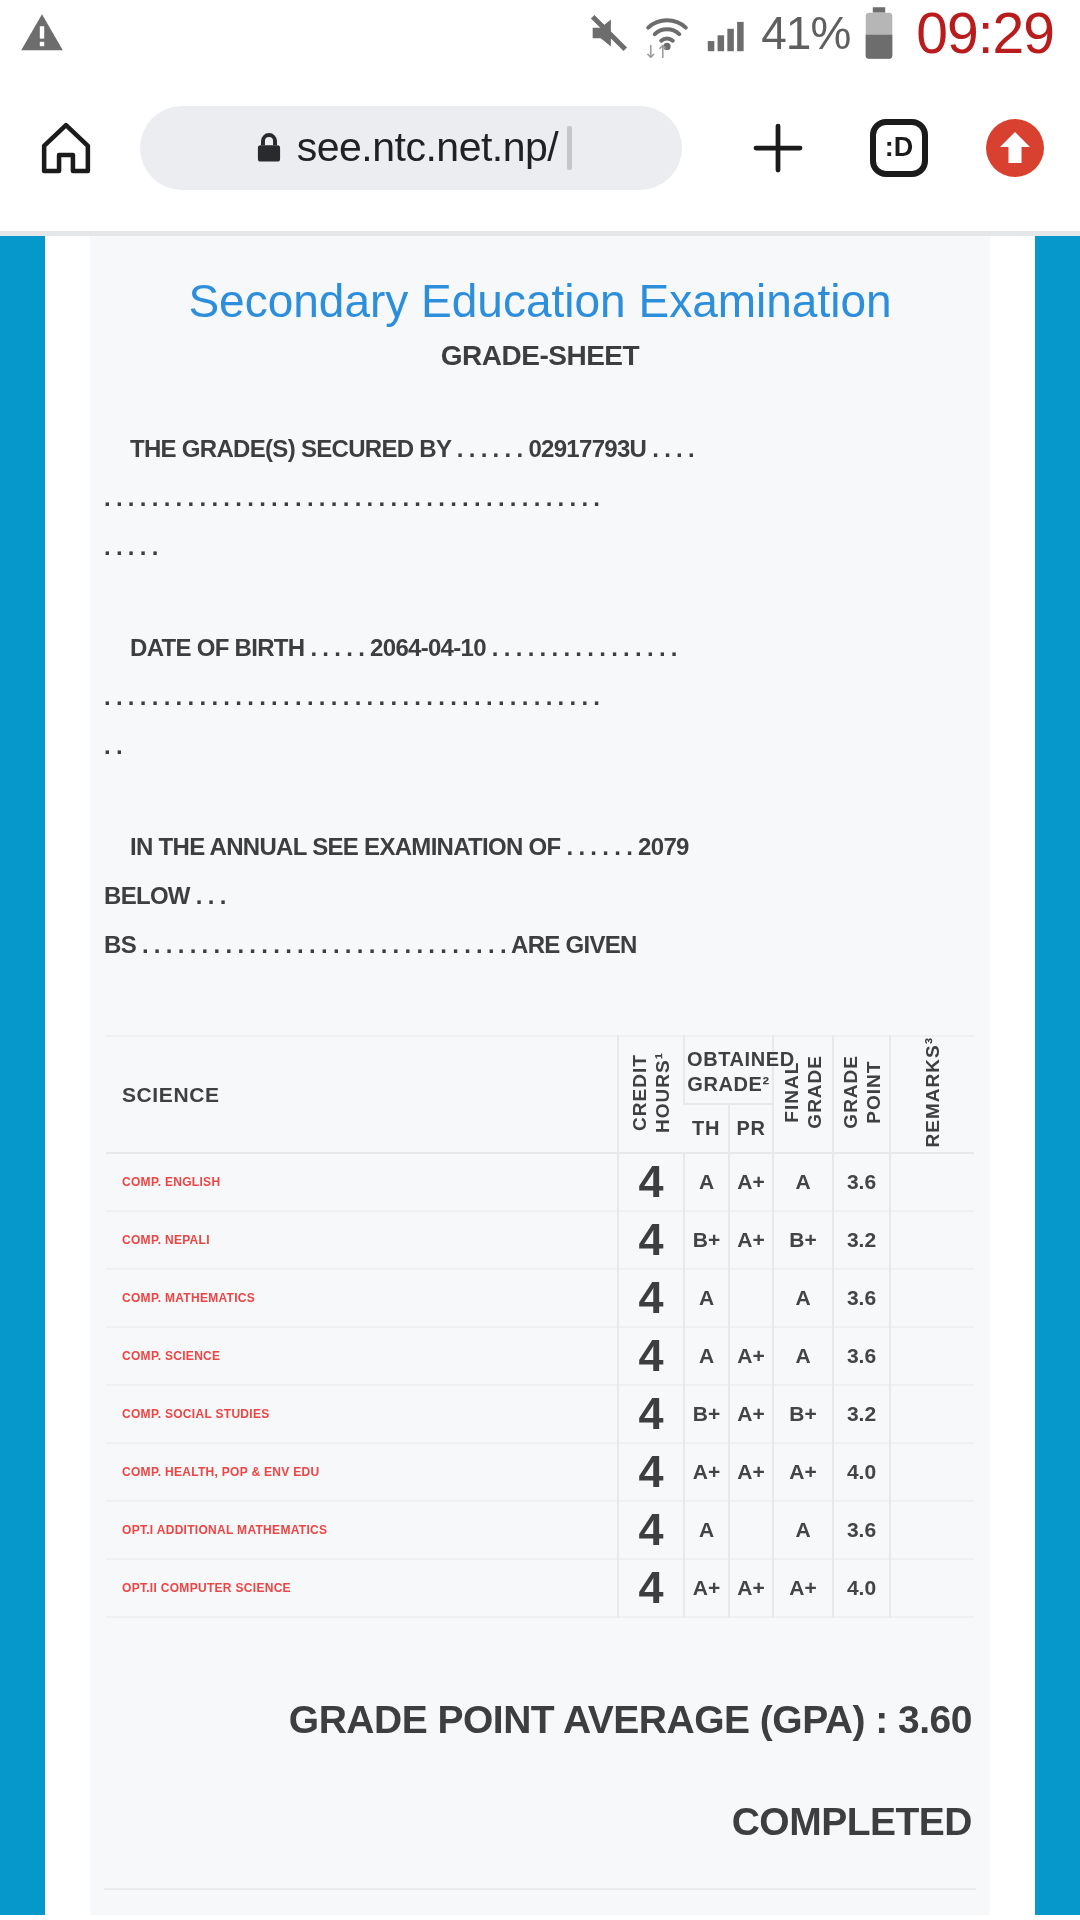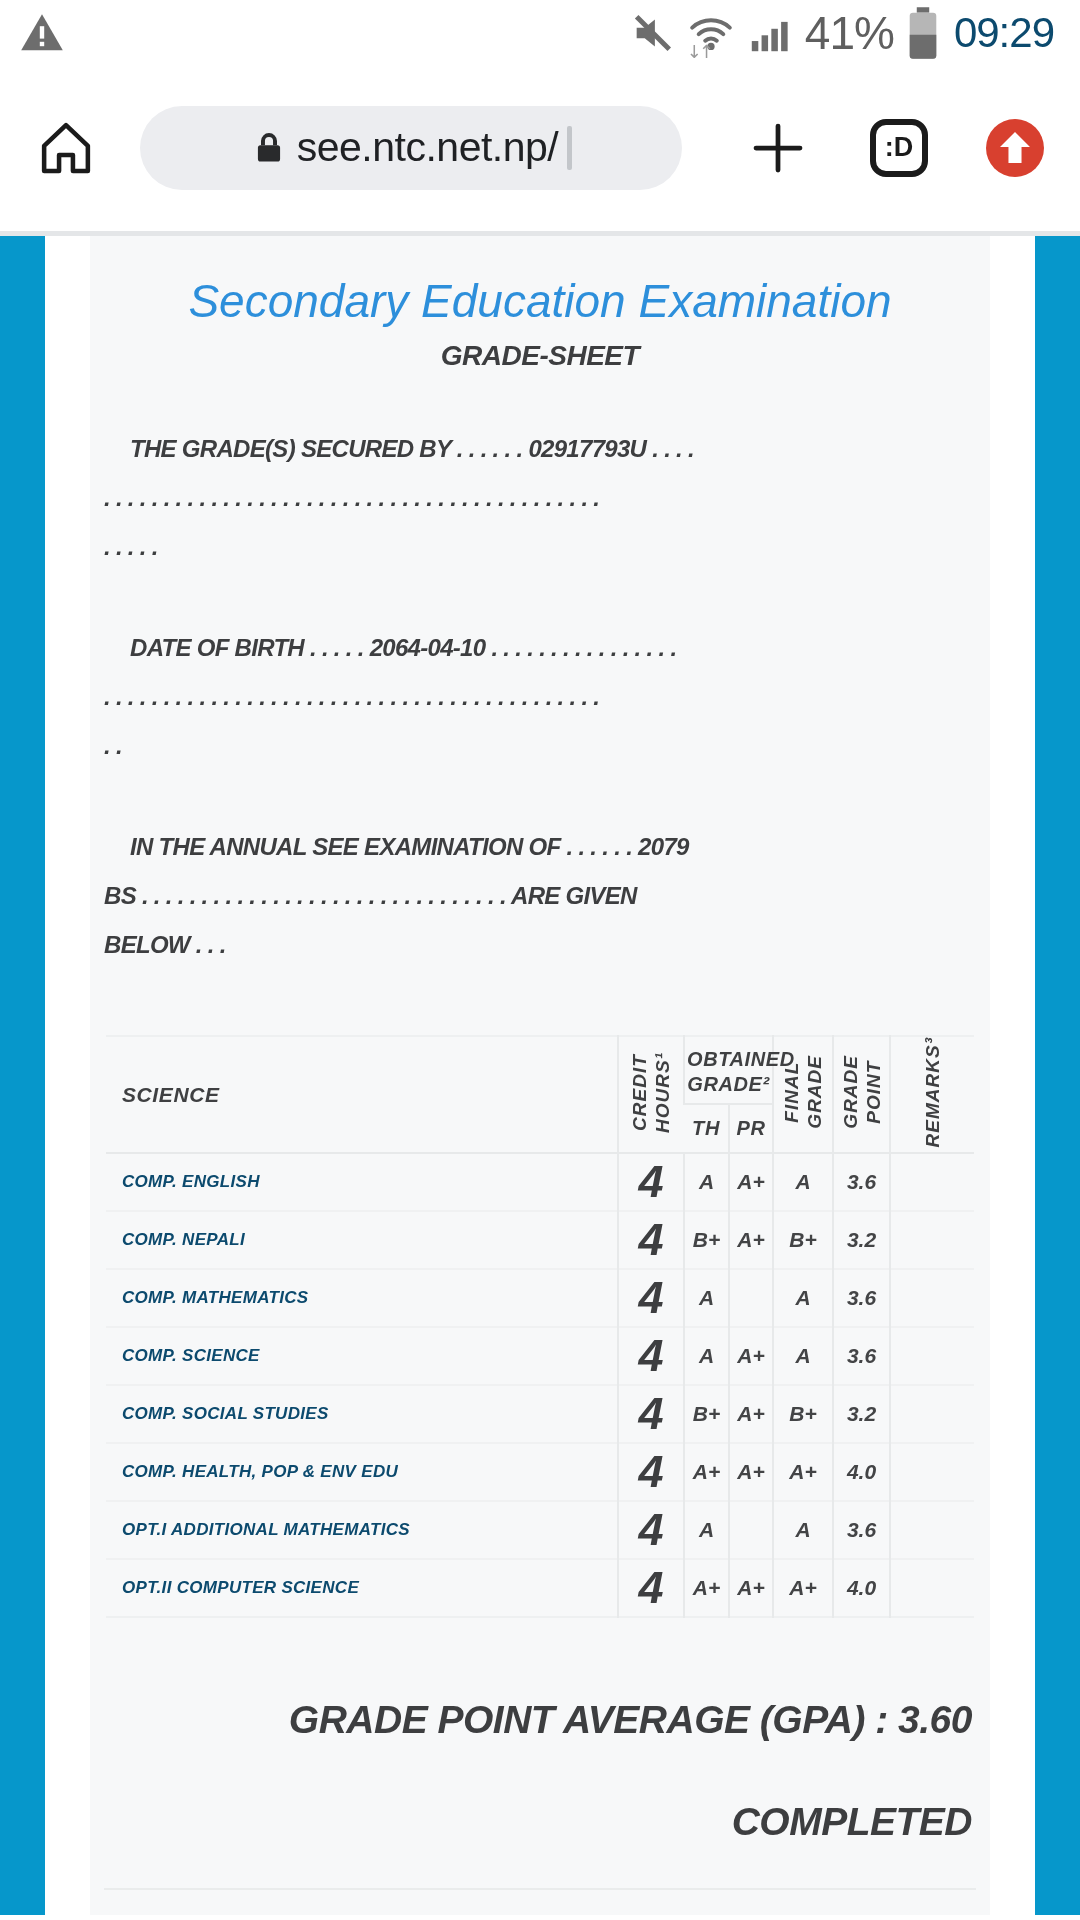--- a/index.html
+++ b/index.html
@@ -4,21 +4,21 @@
 <style>
   * { margin:0; padding:0; box-sizing:border-box; }
   html,body { width:1080px; height:1920px; overflow:hidden; background:#fff;
     font-family:"Liberation Sans","DejaVu Sans",sans-serif; }
 
   
   .statusbar { height:64px; background:#fff; display:flex; align-items:center;
     padding:2px 26px 0 18px; }
   .sb-right { margin-left:auto; display:flex; align-items:center; gap:12px; }
   .sb-num { font-size:46px; color:#5f5f5f; letter-spacing:-1px; }
-  .sb-time { font-size:42px; color:#0c4a6e; margin-left:2px; letter-spacing:-1px; }
+  .sb-time { font-size:57px; color:#b91c1c; margin-left:8px; letter-spacing:-1px; }
   .wifi-wrap { position:relative; display:inline-flex; }
   .wifi-arrows { position:absolute; left:0px; bottom:-6px; font-size:18px; color:#9a9a9a;
     letter-spacing:-3px; font-family:"DejaVu Sans",sans-serif; }
 
   
   .toolbar { height:172px; background:#fff; display:flex; align-items:center;
     padding:0 36px 0 34px; border-bottom:5px solid #e4e6e8; }
   .toolbtn { display:inline-flex; align-items:center; justify-content:center; flex:none; }
   .urlpill { flex:1; height:84px; background:#ecedf0; border-radius:42px; margin-left:42px;
     display:flex; align-items:center; justify-content:center; gap:9px; min-width:0; overflow:hidden; }
@@ -28,21 +28,21 @@
   .tabbtn { margin-left:62px; width:58px; height:58px; border:6px solid #1b1b1b; border-radius:16px;
     display:inline-flex; align-items:center; justify-content:center; }
   .tabbtn span { font-size:27px; font-weight:700; color:#1b1b1b; letter-spacing:0px; }
   .updbtn { margin-left:58px; }
 
   
   .content { position:relative; height:1679px; background:#ffffff; }
   .edge { position:absolute; top:0; bottom:0; width:45px; background:#0697cb; }
   .edge.left { left:0; } .edge.right { right:0; }
   .card { position:absolute; left:90px; right:90px; top:0; bottom:0; background:#f7f8f9;
-    overflow:hidden; padding:0 14px; color:#3d3e40;font-style:italic; }
+    overflow:hidden; padding:0 14px; color:#3d3e40; }
 
   .doc-title { margin-top:38px; text-align:center; font-size:46px; font-weight:400; color:#2d8fdb; }
   .doc-subtitle { margin-top:12px; text-align:center; font-size:28px; font-weight:700;
     color:#3d3e40; letter-spacing:-0.5px; }
 
   .para { margin-top:52px; font-size:24px; font-weight:700; line-height:49px; letter-spacing:-0.7px; }
   .para .line { white-space:nowrap; overflow:hidden; }
   .para .ind { text-indent:26px; }
 
   
@@ -60,21 +60,21 @@
   th.vert-h { height:108px; }
   .vert { writing-mode:vertical-rl; transform:rotate(180deg); white-space:pre-line;
     display:inline-block; line-height:23px; font-size:19px; letter-spacing:1px; }
   th.obtained-h { font-size:20px; line-height:25px; padding:8px 2px 4px; height:62px;
     vertical-align:middle; }
   tr.subhead th { height:46px; border-top:2px solid #e7e9ea; font-size:20px; }
   tbody td { height:58px; border-top:2px solid #f0f1f2; text-align:center; font-size:21px;
     font-weight:700; color:#434446; }
   tbody tr:first-child td { border-top:none; }
   tbody { border-bottom:2px solid #eef0f1; }
-  td.subject { text-align:left; padding-left:16px; font-size:17px; letter-spacing:0.3px; color:#0c4a6e; }
+  td.subject { text-align:left; padding-left:16px; font-size:12px; letter-spacing:0.3px; color:#ef4444; }
   td.credit { font-size:45px; color:#3d3e40; }
 
   .gpa-line { margin-top:80px; text-align:right; font-size:39px; font-weight:700;
     letter-spacing:-0.5px; padding-right:4px; }
   .completed-line { margin-top:58px; text-align:right; font-size:39px; font-weight:700;
     letter-spacing:-0.5px; padding-right:4px; }
   .divider { border-top:2px solid #eaecec; margin-top:44px; }
 
   svg { display:block; }
 </style>
@@ -177,22 +177,22 @@
     </div>
 
     <div class="para">
       <div class="line ind">DATE OF BIRTH . . . . . 2064-04-10 . . . . . . . . . . . . . . . .</div>
       <div class="line">. . . . . . . . . . . . . . . . . . . . . . . . . . . . . . . . . . . . . . . . . .</div>
       <div class="line">. .</div>
     </div>
 
     <div class="para">
       <div class="line ind">IN THE ANNUAL SEE EXAMINATION OF . . . . . . 2079</div>
+      <div class="line">BELOW . . .</div>
       <div class="line">BS . . . . . . . . . . . . . . . . . . . . . . . . . . . . . . . ARE GIVEN</div>
-      <div class="line">BELOW . . .</div>
     </div>
 
     <table class="grades">
       <colgroup>
         <col class="c-subject">
           <col class="c-credit">
           <col class="c-th">
           <col class="c-pr">
         <col class="c-final">
           <col class="c-gp">

